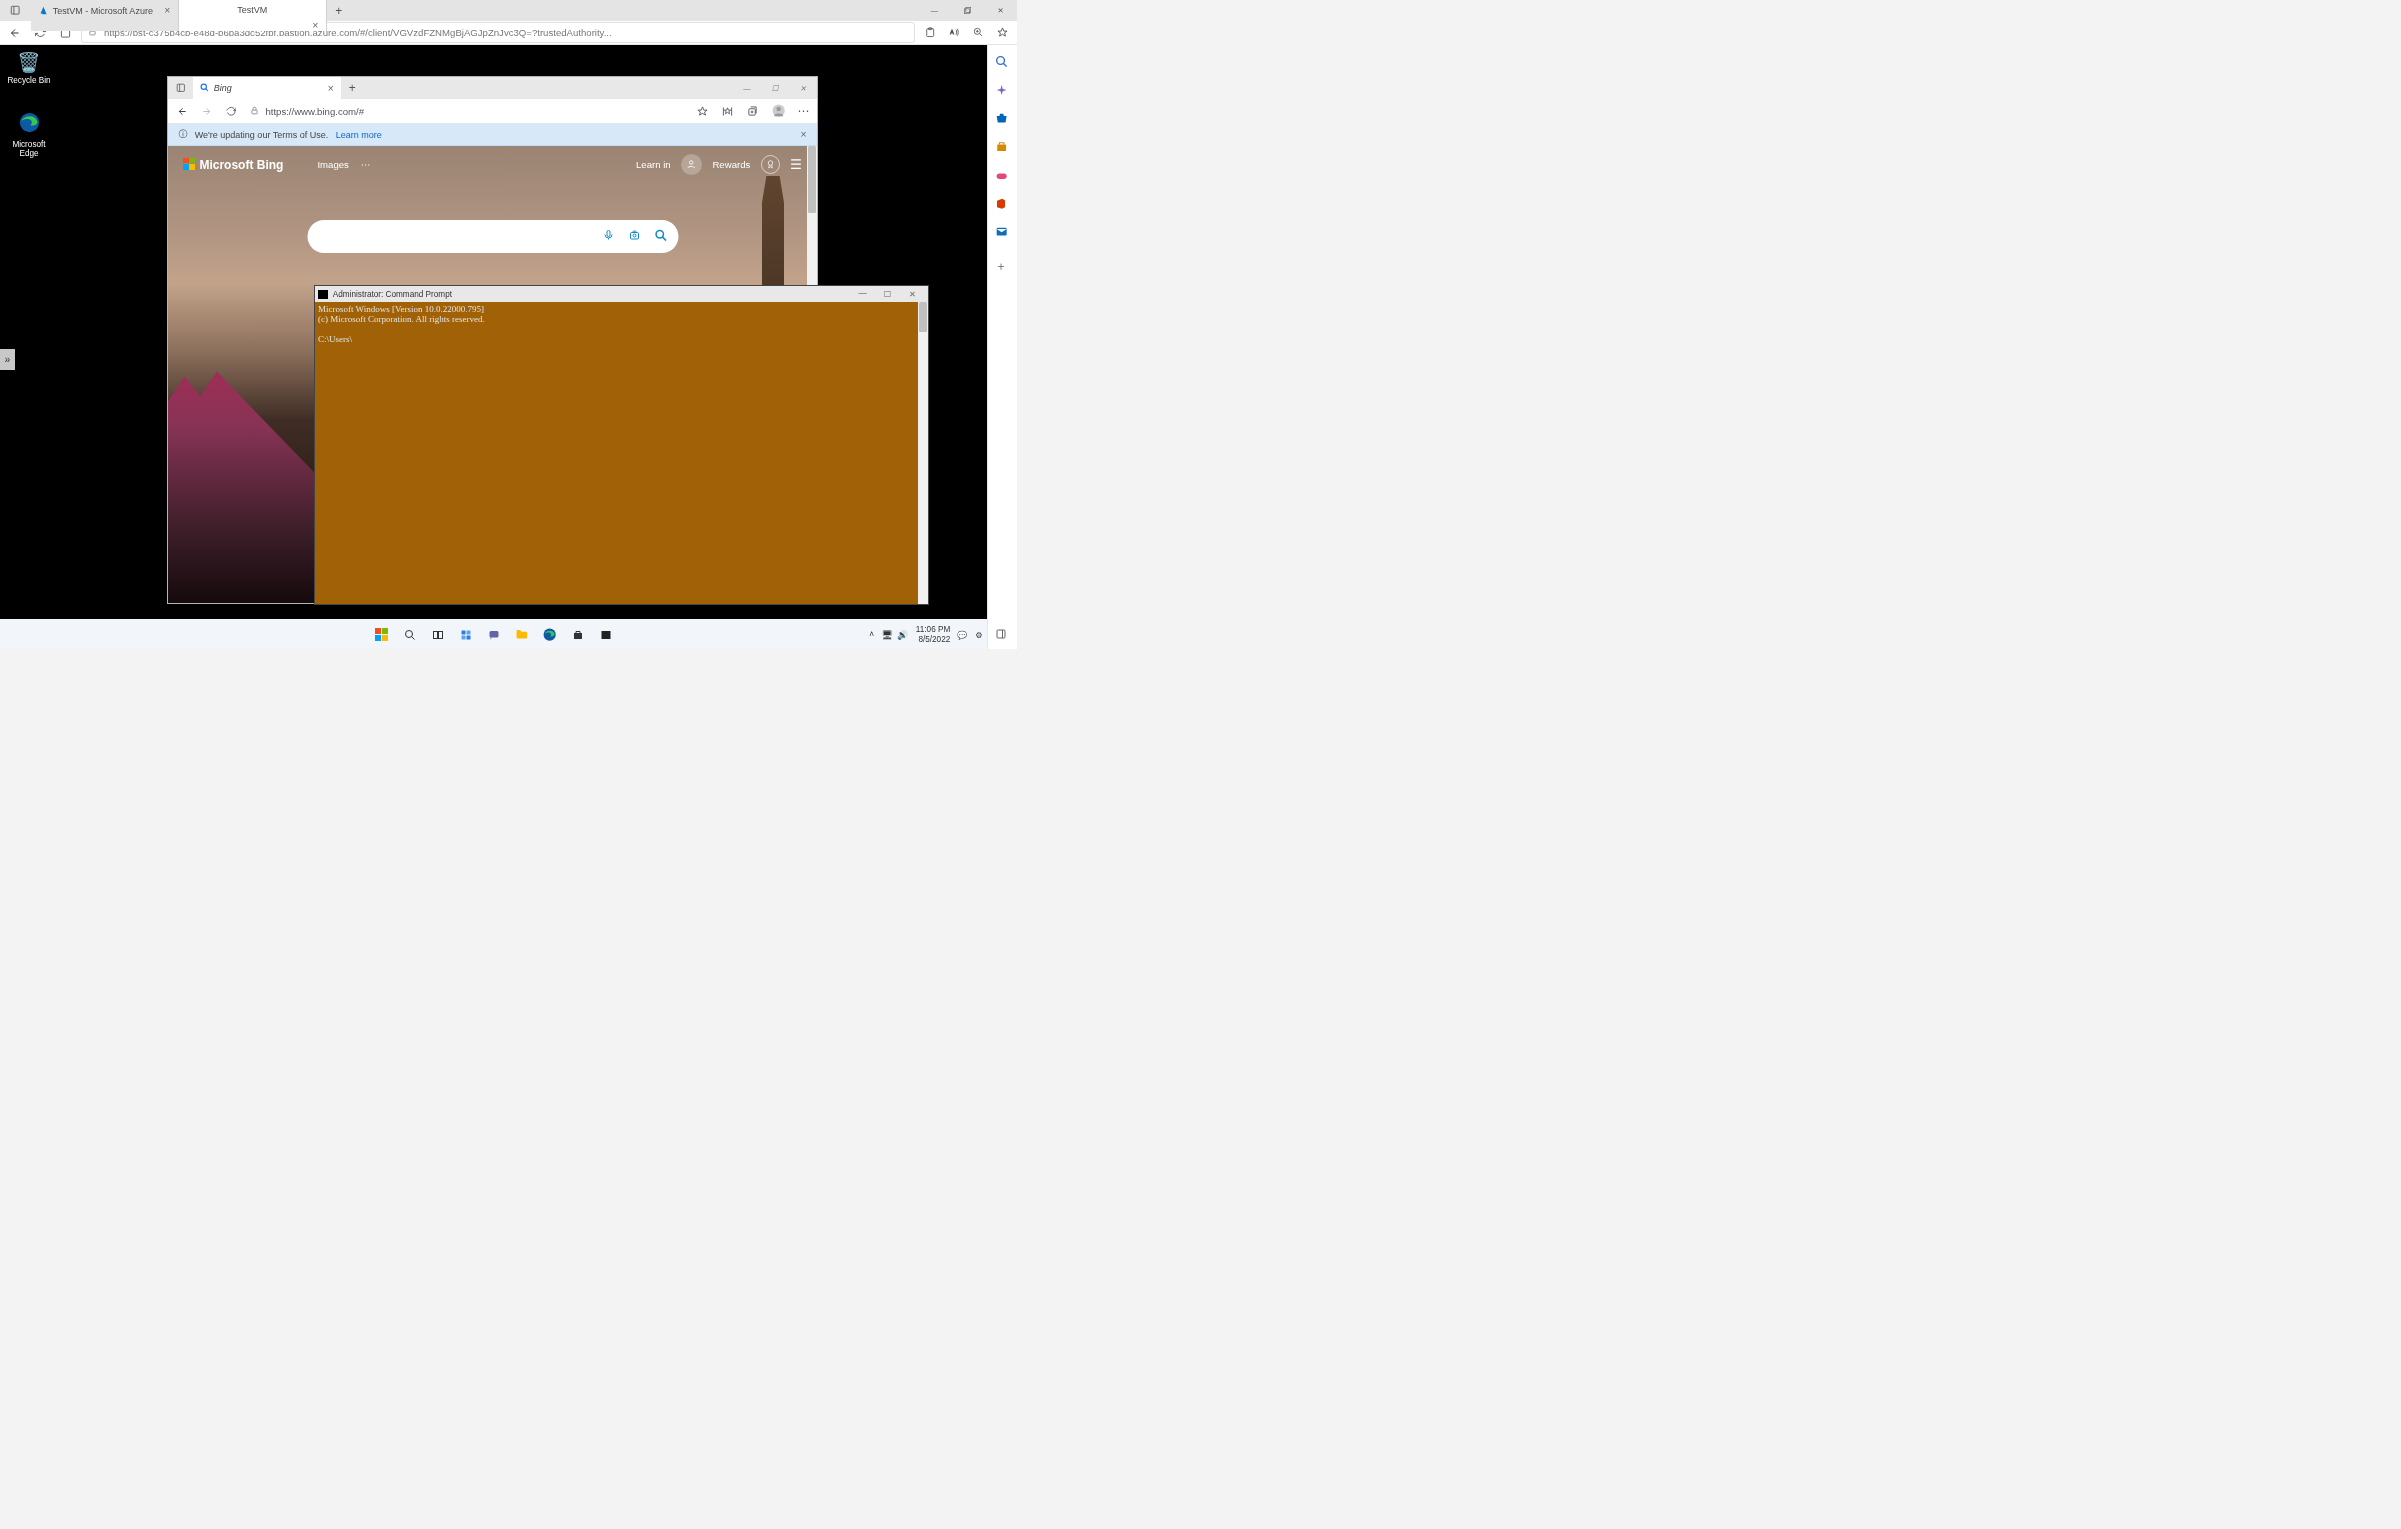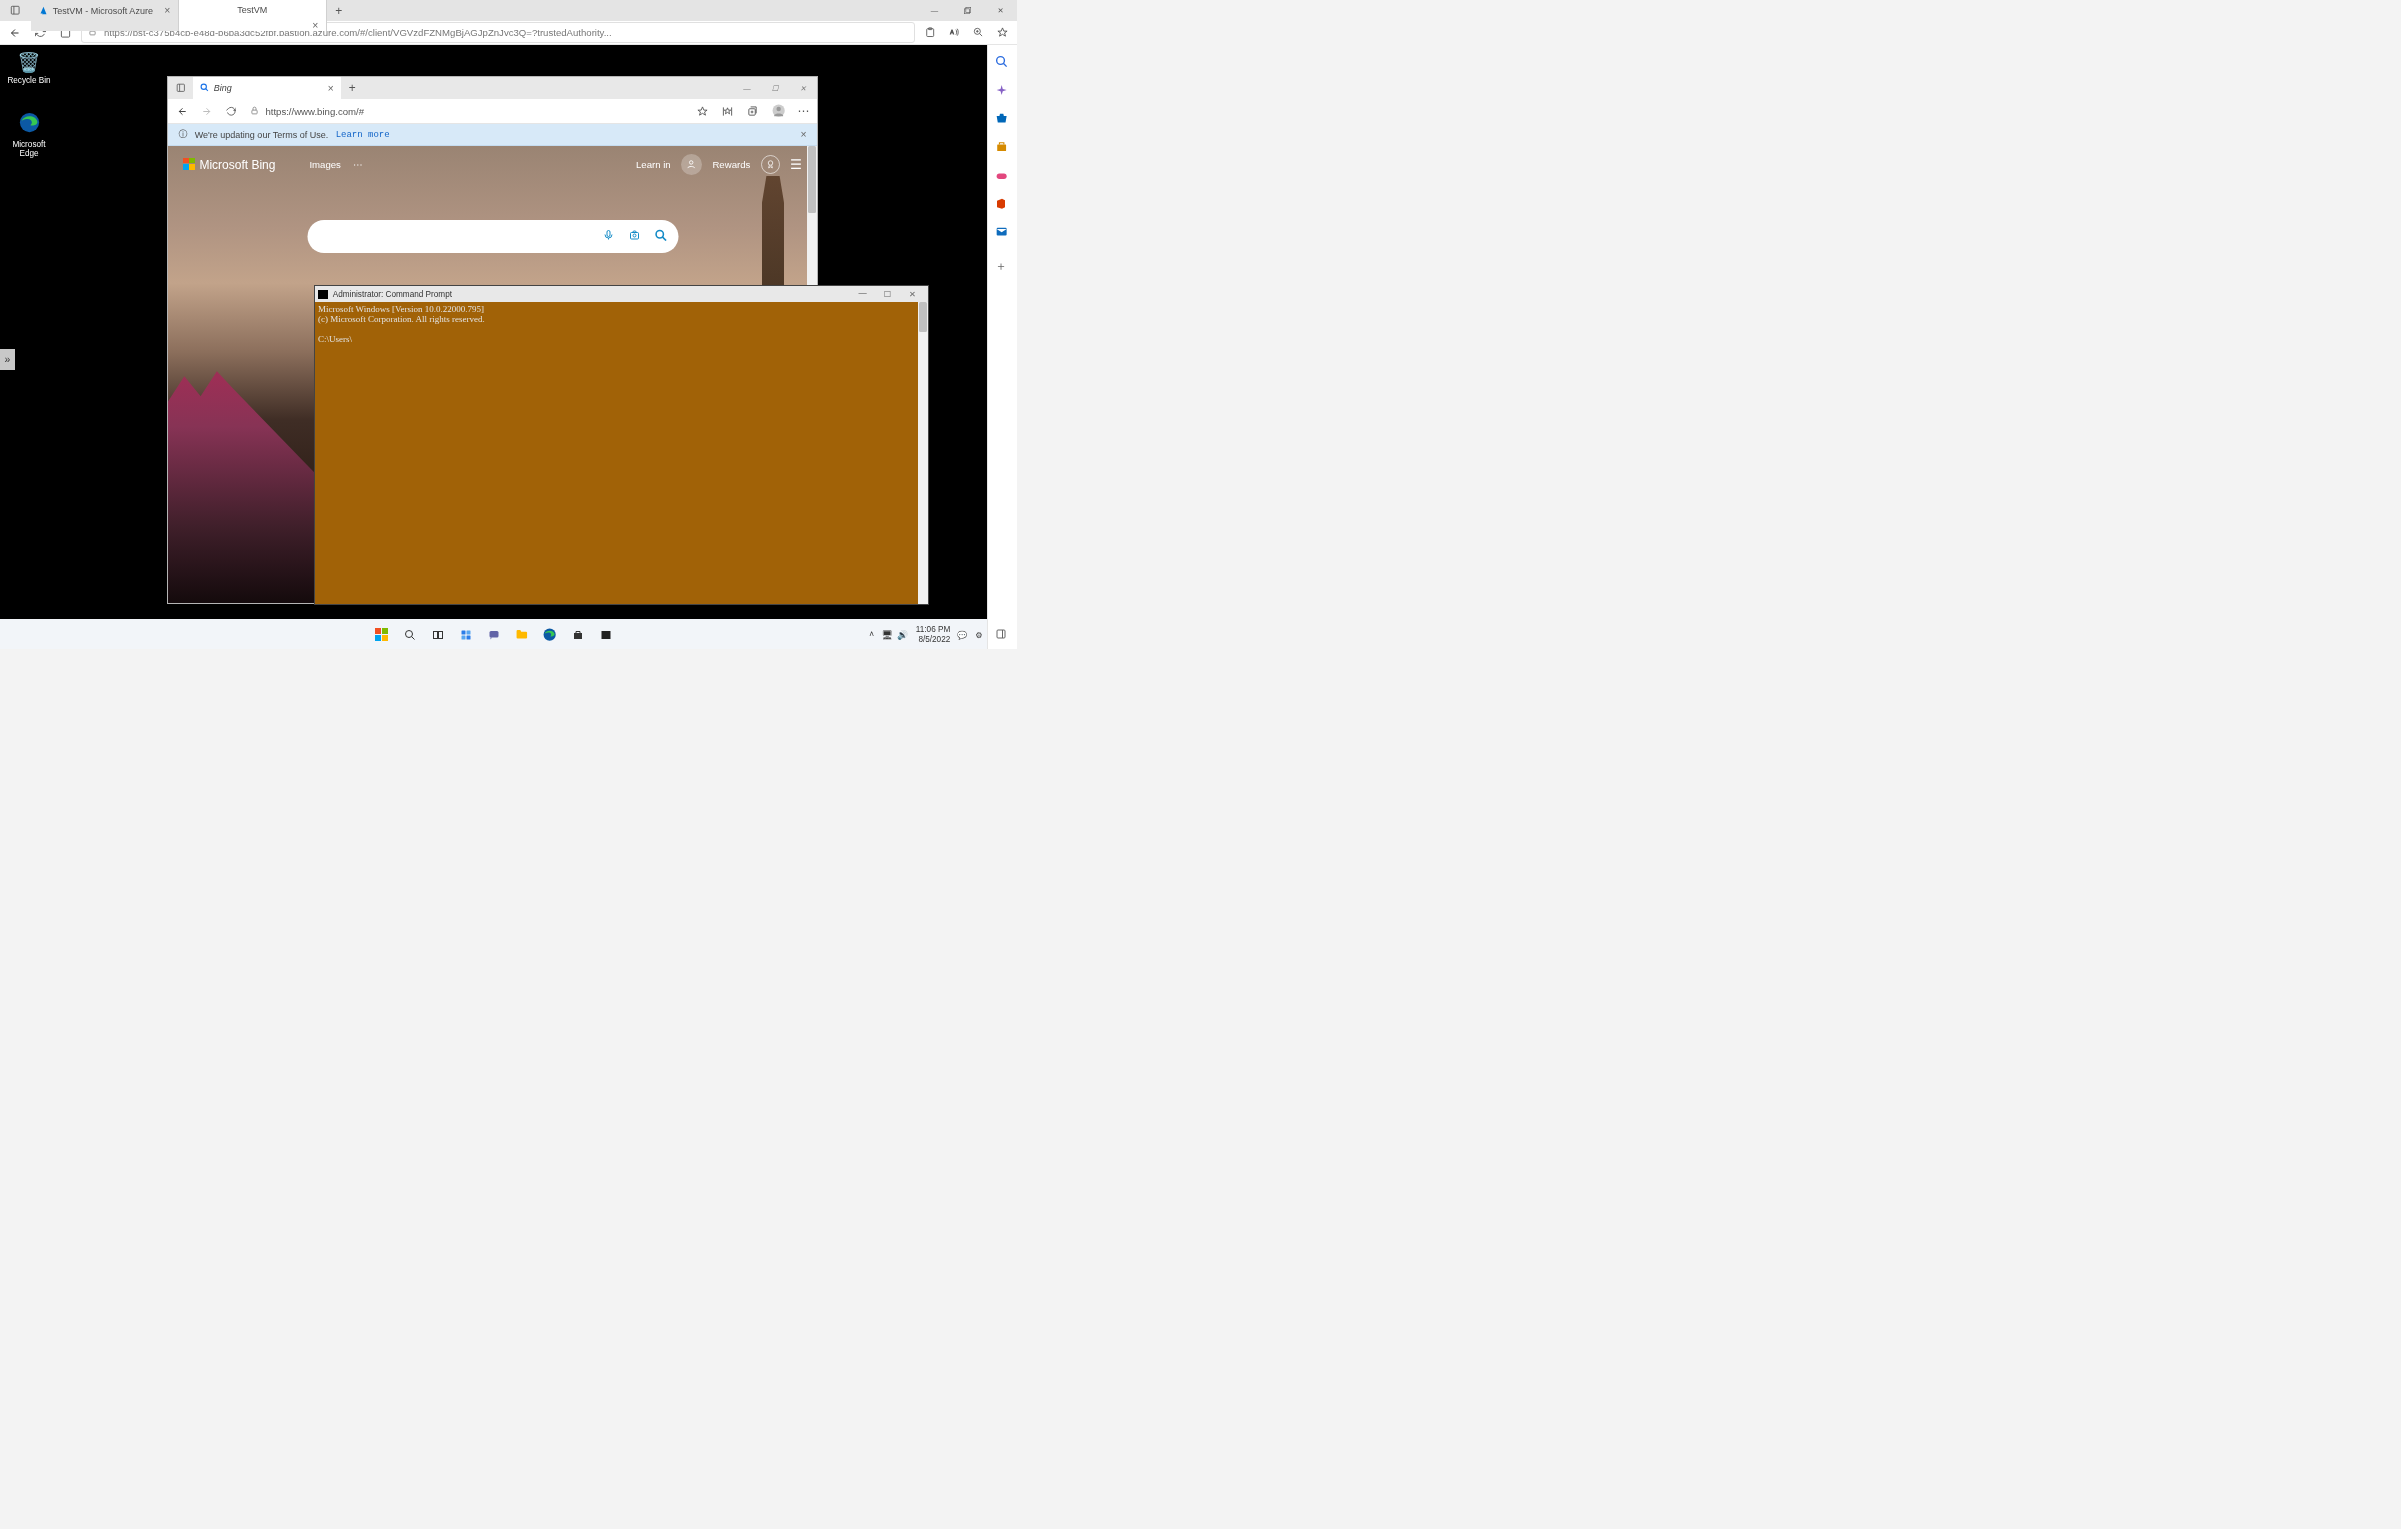--- a/index.html
+++ b/index.html
@@ -162,21 +162,21 @@
   .inner-addr {
     flex:1;height:16px;border-radius:3px;
     display:flex;align-items:center;gap:6px;padding:0 6px;color:#555;font-size:9.6px;text-align:right;
   }
   .inner-addr-icons{display:flex;gap:7.4px;color:#555;}
   .inner-addr-icons .icon{width:18px;display:flex;align-items:center;justify-content:center;}
 
   .banner {
     height: 22px; background:#d7e9f8;display:flex;align-items:center;gap:7.4px;padding:0 10.4px;font-size:9px;color:#444;border-bottom:0.7px solid #c5dcf0;
   }
-  .banner a{color:#1265c8;text-decoration:none;font-family:Liberation Mono, monospace;}
+  .banner a{color:#1265c8;text-decoration:none;}
   .banner .close{margin-left:auto;color:#666;font-size:10.4px;}
 
   .bing-hero {
     flex:1;
     position:relative;
     overflow:hidden;
   }
   .hero-bg {
     position:absolute; inset:0;
     background: linear-gradient(180deg, #9a8473 0%, #b09482 18%, #c2a38a 30%, #8c6f5c 45%, #3f2d25 60%, #2a1b14 80%, #150d09 100%);
@@ -189,21 +189,21 @@
     opacity:0.9;
   }
   .castle {
     position:absolute; left:0; bottom:0; width:163px; height:252px;
     background: linear-gradient(180deg,#a82d56 0%,#873355 30%,#3f1f2a 70%,#140a0c 100%);
     clip-path: polygon(0 20%,10% 10%,20% 18%,30% 8%,40% 15%,55% 25%,70% 35%,85% 45%,100% 55%,100% 100%,0 100%);
   }
   .bing-top {
     position:absolute;top:0;left:0;right:0;height:37px;display:flex;align-items:center;color:#fff;padding:0 15px;gap:12px;
   }
-  .bing-logo{display:flex;gap:4.4px;font-weight:400;}
+  .bing-logo{display:flex;gap:4.4px;font-weight:700;}
   .ms-square{display:grid;grid-template-columns:1fr 1fr;grid-template-rows:1fr 1fr;width:12px;height:12px;gap:0.7px;}
   .ms-square span:nth-child(1){background:#f25022;}
   .ms-square span:nth-child(2){background:#7fba00;}
   .ms-square span:nth-child(3){background:#00a4ef;}
   .ms-square span:nth-child(4){background:#ffb900;}
   .bing-links{margin-left:22px;display:flex;gap:12px;font-size:9.6px;}
   .bing-right{margin-left:auto;display:flex;align-items:center;gap:10.4px;font-size:9.6px;}
   .avatar{width:21px;height:21px;border-radius:50%;background:rgba(255,255,255,0.25);display:flex;align-items:center;justify-content:center;}
   .badge-circ{width:19px;height:19px;border-radius:50%;border:1.5px solid rgba(255,255,255,.6);display:flex;align-items:center;justify-content:center;font-size:9px;}
   .hambtn{font-size:13.3px;}

